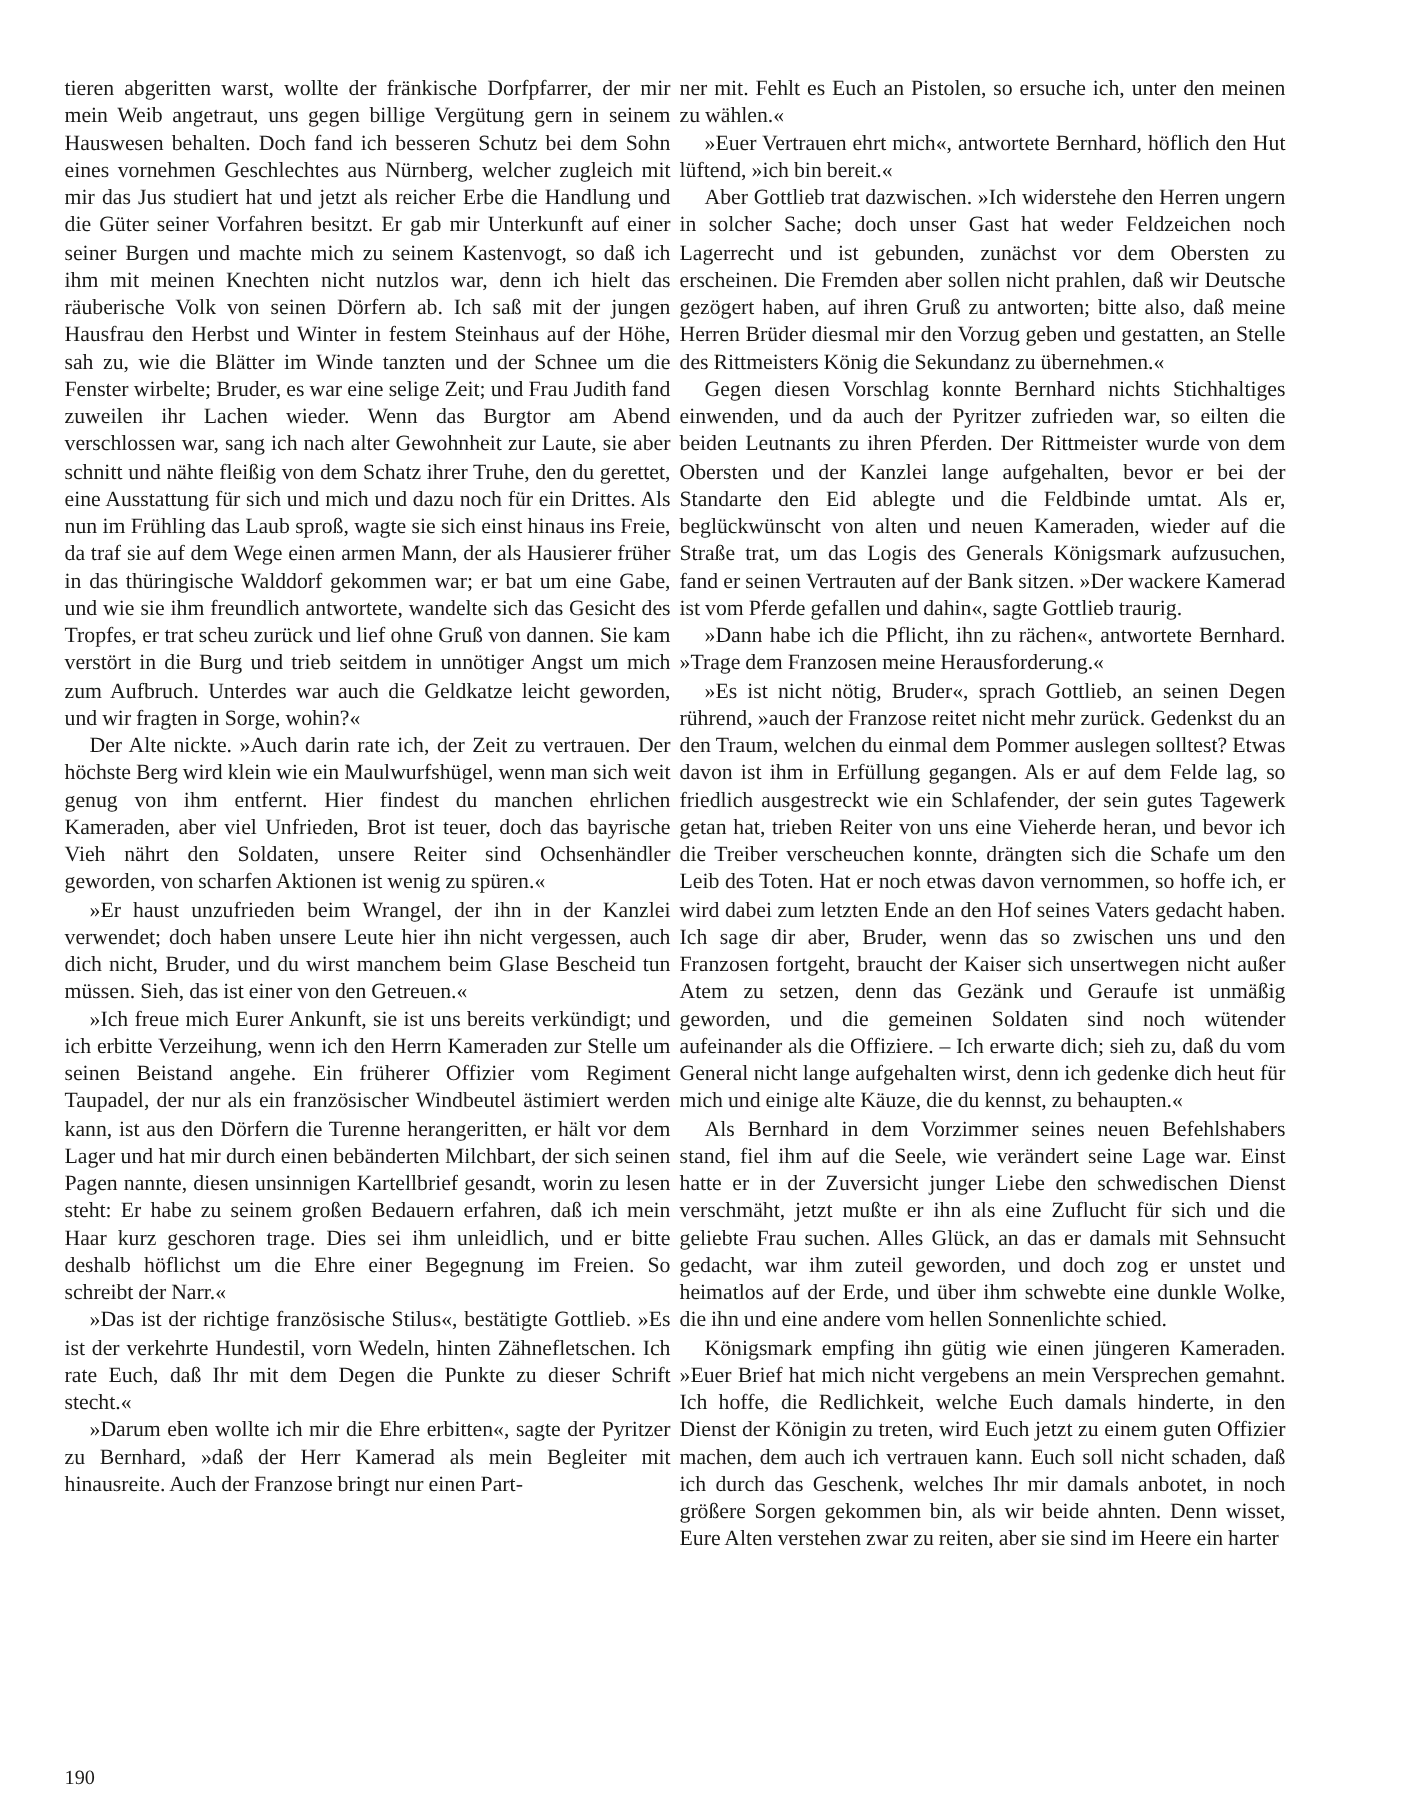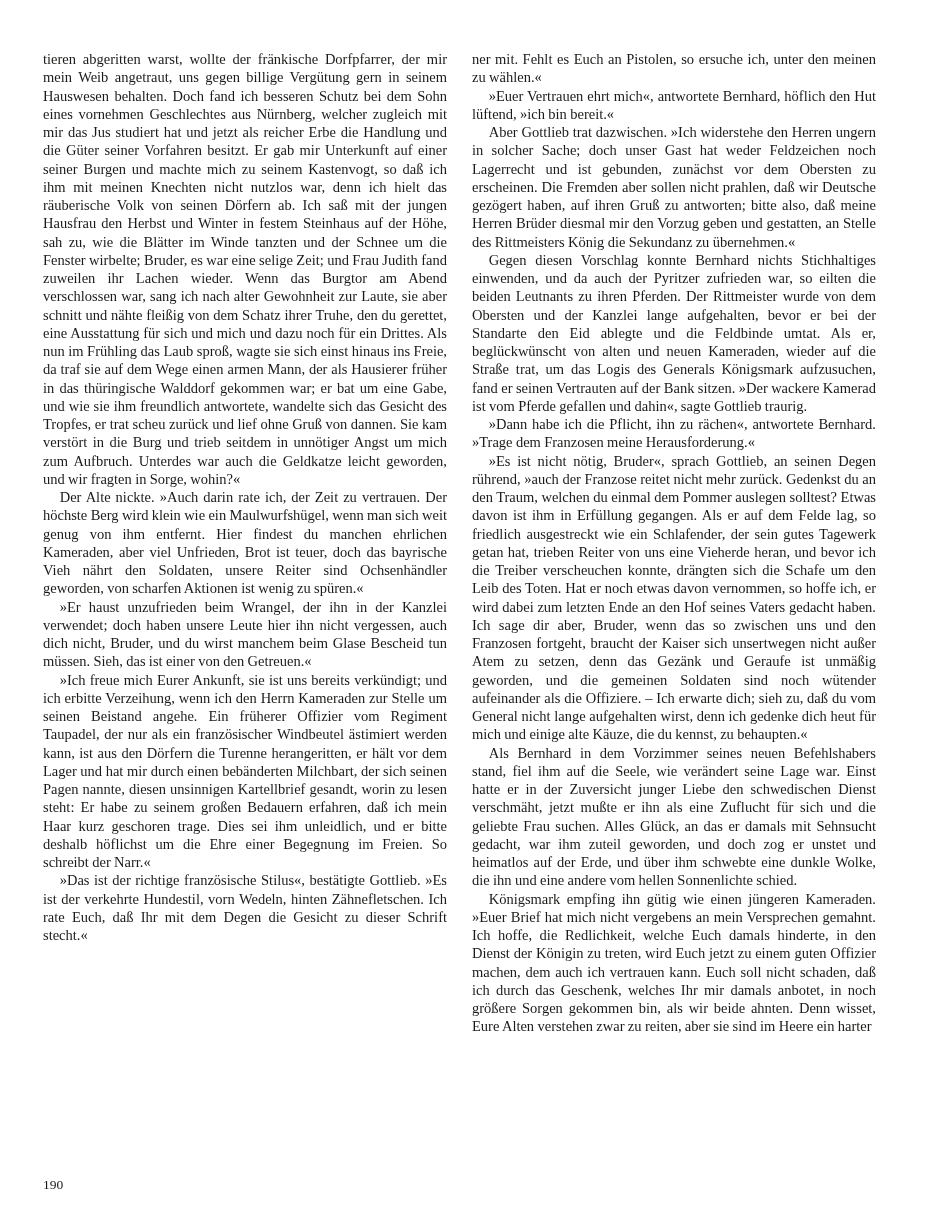--- a/index.html
+++ b/index.html
@@ -14,21 +14,21 @@
     background: #ffffff;
     font-family: "Liberation Serif", "DejaVu Serif", serif;
     color: #1b1a18;
     overflow: hidden;
   }
   .columns {
     position: absolute;
     left: 43px;
     top: 50px;
     display: flex;
-    gap: 25px;
+    gap: 6px;
   }
   .column {
     width: 404px;
     font-size: 14.5px;
     line-height: 18.25px;
     text-align: justify;
     hyphens: auto;
     -webkit-hyphens: auto;
     word-spacing: -0.02em;
   }
@@ -51,21 +51,22 @@
 </head>
 <body>
 
 <div class="page">
   <div class="columns">
     <div class="column">
         <p class="no-indent">tieren abgeritten warst, wollte der fränkische Dorfpfarrer, der mir mein Weib angetraut, uns gegen billige Vergütung gern in seinem Hauswesen behalten. Doch fand ich besseren Schutz bei dem Sohn eines vornehmen Geschlechtes aus Nürnberg, welcher zugleich mit mir das Jus studiert hat und jetzt als reicher Erbe die Handlung und die Güter seiner Vorfahren besitzt. Er gab mir Unterkunft auf einer seiner Burgen und machte mich zu seinem Kastenvogt, so daß ich ihm mit meinen Knechten nicht nutzlos war, denn ich hielt das räuberische Volk von seinen Dörfern ab. Ich saß mit der jungen Hausfrau den Herbst und Winter in festem Steinhaus auf der Höhe, sah zu, wie die Blätter im Winde tanzten und der Schnee um die Fenster wirbelte; Bruder, es war eine selige Zeit; und Frau Judith fand zuweilen ihr Lachen wieder. Wenn das Burgtor am Abend verschlossen war, sang ich nach alter Gewohnheit zur Laute, sie aber schnitt und nähte fleißig von dem Schatz ihrer Truhe, den du gerettet, eine Ausstattung für sich und mich und dazu noch für ein Drittes. Als nun im Frühling das Laub sproß, wagte sie sich einst hinaus ins Freie, da traf sie auf dem Wege einen armen Mann, der als Hausierer früher in das thüringische Walddorf gekommen war; er bat um eine Gabe, und wie sie ihm freundlich antwortete, wandelte sich das Gesicht des Tropfes, er trat scheu zurück und lief ohne Gruß von dannen. Sie kam verstört in die Burg und trieb seitdem in unnötiger Angst um mich zum Aufbruch. Unterdes war auch die Geldkatze leicht geworden, und wir fragten in Sorge, wohin?«</p>
         <p>Der Alte nickte. »Auch darin rate ich, der Zeit zu vertrauen. Der höchste Berg wird klein wie ein Maulwurfshügel, wenn man sich weit genug von ihm entfernt. Hier findest du manchen ehrlichen Kameraden, aber viel Unfrieden, Brot ist teuer, doch das bayrische Vieh nährt den Soldaten, unsere Reiter sind Ochsenhändler geworden, von scharfen Aktionen ist wenig zu spüren.«</p>
         <p>»Er haust unzufrieden beim Wrangel, der ihn in der Kanzlei verwendet; doch haben unsere Leute hier ihn nicht vergessen, auch dich nicht, Bruder, und du wirst manchem beim Glase Bescheid tun müssen. Sieh, das ist einer von den Getreuen.«</p>
         <p>»Ich freue mich Eurer Ankunft, sie ist uns bereits verkündigt; und ich erbitte Verzeihung, wenn ich den Herrn Kameraden zur Stelle um seinen Beistand angehe. Ein früherer Offizier vom Regiment Taupadel, der nur als ein französischer Windbeutel ästimiert werden kann, ist aus den Dörfern die Turenne herangeritten, er hält vor dem Lager und hat mir durch einen bebänderten Milchbart, der sich seinen Pagen nannte, diesen unsinnigen Kartellbrief gesandt, worin zu lesen steht: Er habe zu seinem großen Bedauern erfahren, daß ich mein Haar kurz geschoren trage. Dies sei ihm unleidlich, und er bitte deshalb höflichst um die Ehre einer Begegnung im Freien. So schreibt der Narr.«</p>
-        <p>»Das ist der richtige französische Stilus«, bestätigte Gottlieb. »Es ist der verkehrte Hundestil, vorn Wedeln, hinten Zähnefletschen. Ich rate Euch, daß Ihr mit dem Degen die Gesicht zu dieser Schrift stecht.«</p>
+        <p>»Das ist der richtige französische Stilus«, bestätigte Gottlieb. »Es ist der verkehrte Hundestil, vorn Wedeln, hinten Zähnefletschen. Ich rate Euch, daß Ihr mit dem Degen die Punkte zu dieser Schrift stecht.«</p>
+        <p>»Darum eben wollte ich mir die Ehre erbitten«, sagte der Pyritzer zu Bernhard, »daß der Herr Kamerad als mein Begleiter mit hinausreite. Auch der Franzose bringt nur einen Part-</p>
       </div>
     <div class="column">
         <p class="no-indent">ner mit. Fehlt es Euch an Pistolen, so ersuche ich, unter den meinen zu wählen.«</p>
         <p>»Euer Vertrauen ehrt mich«, antwortete Bernhard, höflich den Hut lüftend, »ich bin bereit.«</p>
         <p>Aber Gottlieb trat dazwischen. »Ich widerstehe den Herren ungern in solcher Sache; doch unser Gast hat weder Feldzeichen noch Lagerrecht und ist gebunden, zunächst vor dem Obersten zu erscheinen. Die Fremden aber sollen nicht prahlen, daß wir Deutsche gezögert haben, auf ihren Gruß zu antworten; bitte also, daß meine Herren Brüder diesmal mir den Vorzug geben und gestatten, an Stelle des Rittmeisters König die Sekundanz zu übernehmen.«</p>
         <p>Gegen diesen Vorschlag konnte Bernhard nichts Stichhaltiges einwenden, und da auch der Pyritzer zufrieden war, so eilten die beiden Leutnants zu ihren Pferden. Der Rittmeister wurde von dem Obersten und der Kanzlei lange aufgehalten, bevor er bei der Standarte den Eid ablegte und die Feldbinde umtat. Als er, beglückwünscht von alten und neuen Kameraden, wieder auf die Straße trat, um das Logis des Generals Königsmark aufzusuchen, fand er seinen Vertrauten auf der Bank sitzen. »Der wackere Kamerad ist vom Pferde gefallen und dahin«, sagte Gottlieb traurig.</p>
         <p>»Dann habe ich die Pflicht, ihn zu rächen«, antwortete Bernhard. »Trage dem Franzosen meine Herausforderung.«</p>
         <p>»Es ist nicht nötig, Bruder«, sprach Gottlieb, an seinen Degen rührend, »auch der Franzose reitet nicht mehr zurück. Gedenkst du an den Traum, welchen du einmal dem Pommer auslegen solltest? Etwas davon ist ihm in Erfüllung gegangen. Als er auf dem Felde lag, so friedlich ausgestreckt wie ein Schlafender, der sein gutes Tagewerk getan hat, trieben Reiter von uns eine Vieherde heran, und bevor ich die Treiber verscheuchen konnte, drängten sich die Schafe um den Leib des Toten. Hat er noch etwas davon vernommen, so hoffe ich, er wird dabei zum letzten Ende an den Hof seines Vaters gedacht haben. Ich sage dir aber, Bruder, wenn das so zwischen uns und den Franzosen fortgeht, braucht der Kaiser sich unsertwegen nicht außer Atem zu setzen, denn das Gezänk und Geraufe ist unmäßig geworden, und die gemeinen Soldaten sind noch wütender aufeinander als die Offiziere. – Ich erwarte dich; sieh zu, daß du vom General nicht lange aufgehalten wirst, denn ich gedenke dich heut für mich und einige alte Käuze, die du kennst, zu behaupten.«</p>
         <p>Als Bernhard in dem Vorzimmer seines neuen Befehlshabers stand, fiel ihm auf die Seele, wie verändert seine Lage war. Einst hatte er in der Zuversicht junger Liebe den schwedischen Dienst verschmäht, jetzt mußte er ihn als eine Zuflucht für sich und die geliebte Frau suchen. Alles Glück, an das er damals mit Sehnsucht gedacht, war ihm zuteil geworden, und doch zog er unstet und heimatlos auf der Erde, und über ihm schwebte eine dunkle Wolke, die ihn und eine andere vom hellen Sonnenlichte schied.</p>
         <p>Königsmark empfing ihn gütig wie einen jüngeren Kameraden. »Euer Brief hat mich nicht vergebens an mein Versprechen gemahnt. Ich hoffe, die Redlichkeit, welche Euch damals hinderte, in den Dienst der Königin zu treten, wird Euch jetzt zu einem guten Offizier machen, dem auch ich vertrauen kann. Euch soll nicht schaden, daß ich durch das Geschenk, welches Ihr mir damals anbotet, in noch größere Sorgen gekommen bin, als wir beide ahnten. Denn wisset, Eure Alten verstehen zwar zu reiten, aber sie sind im Heere ein harter</p>

